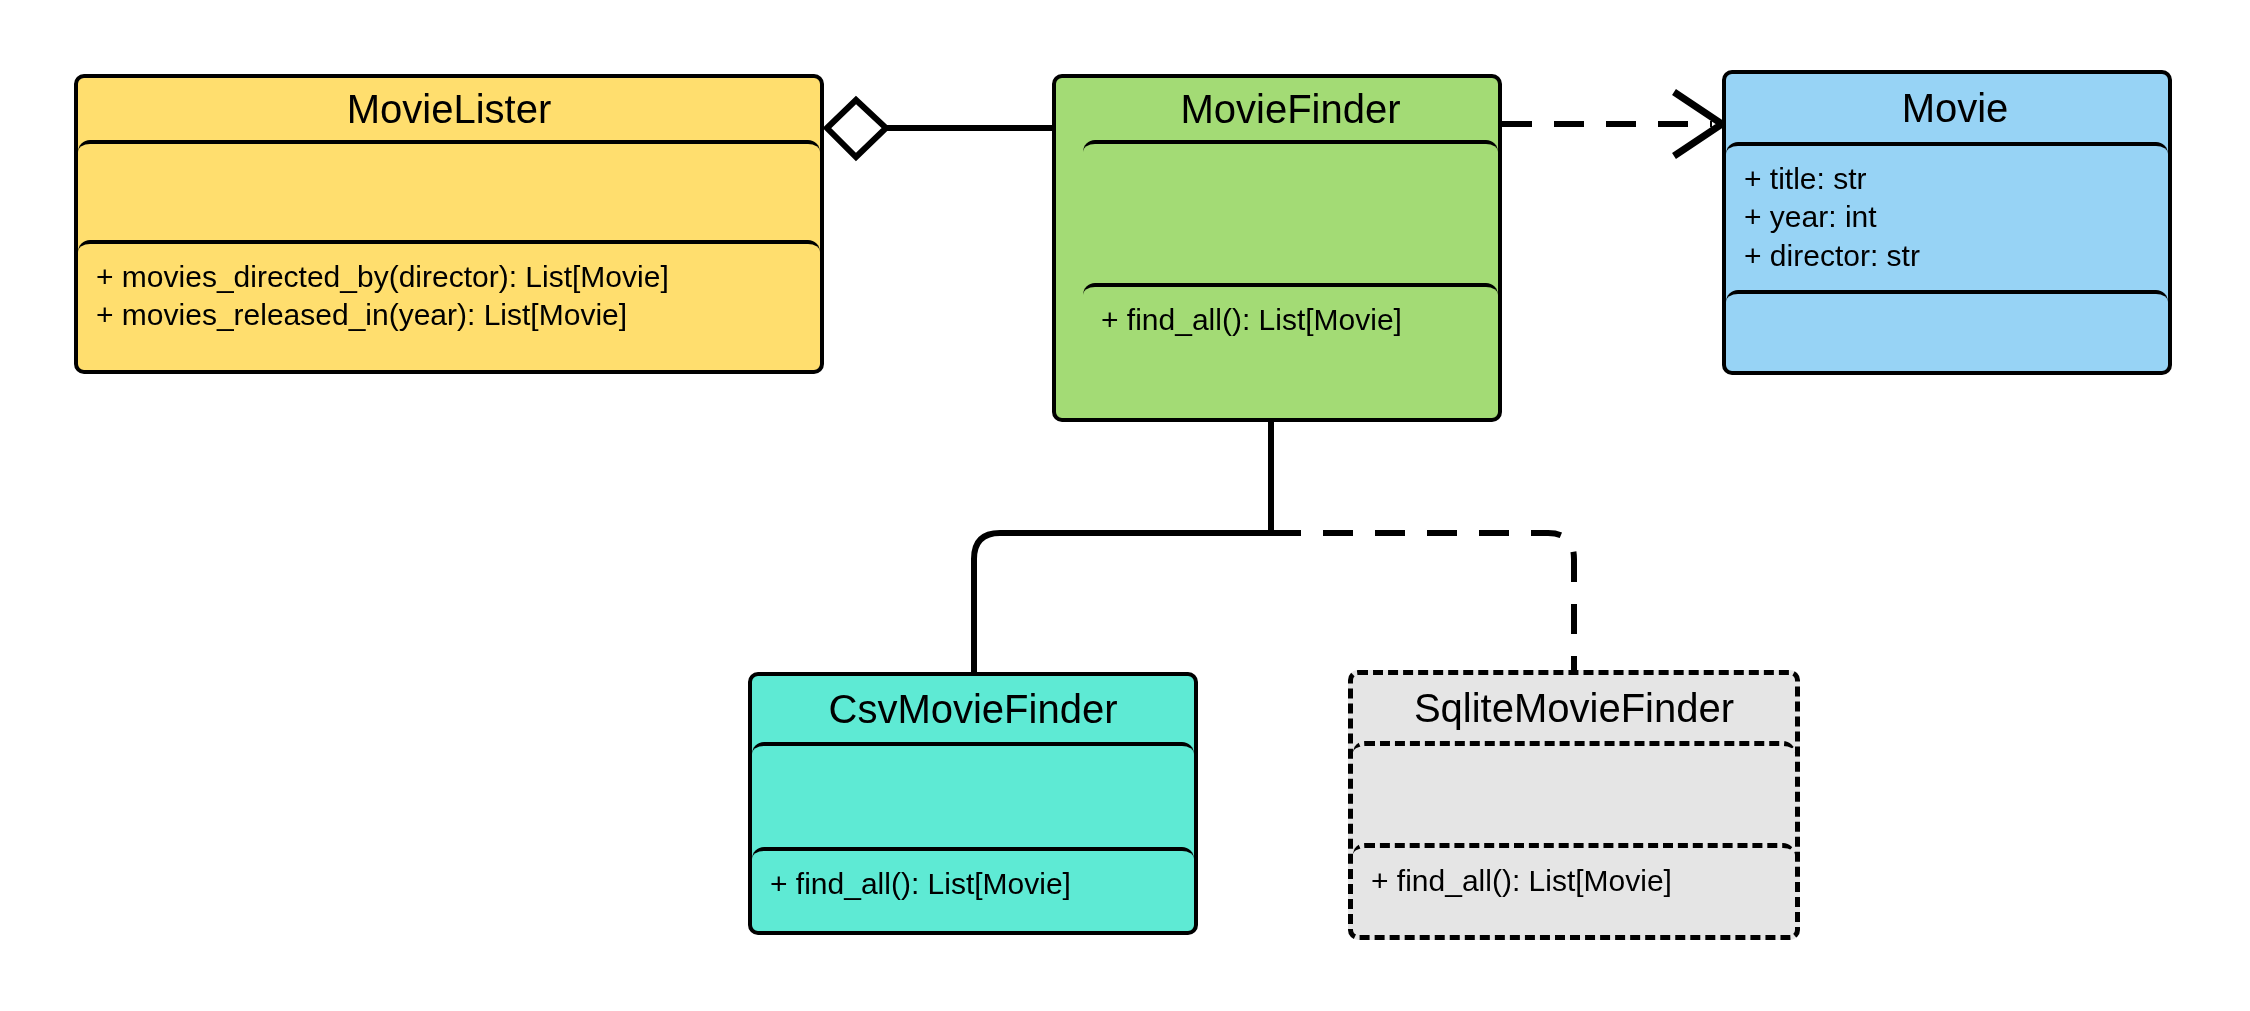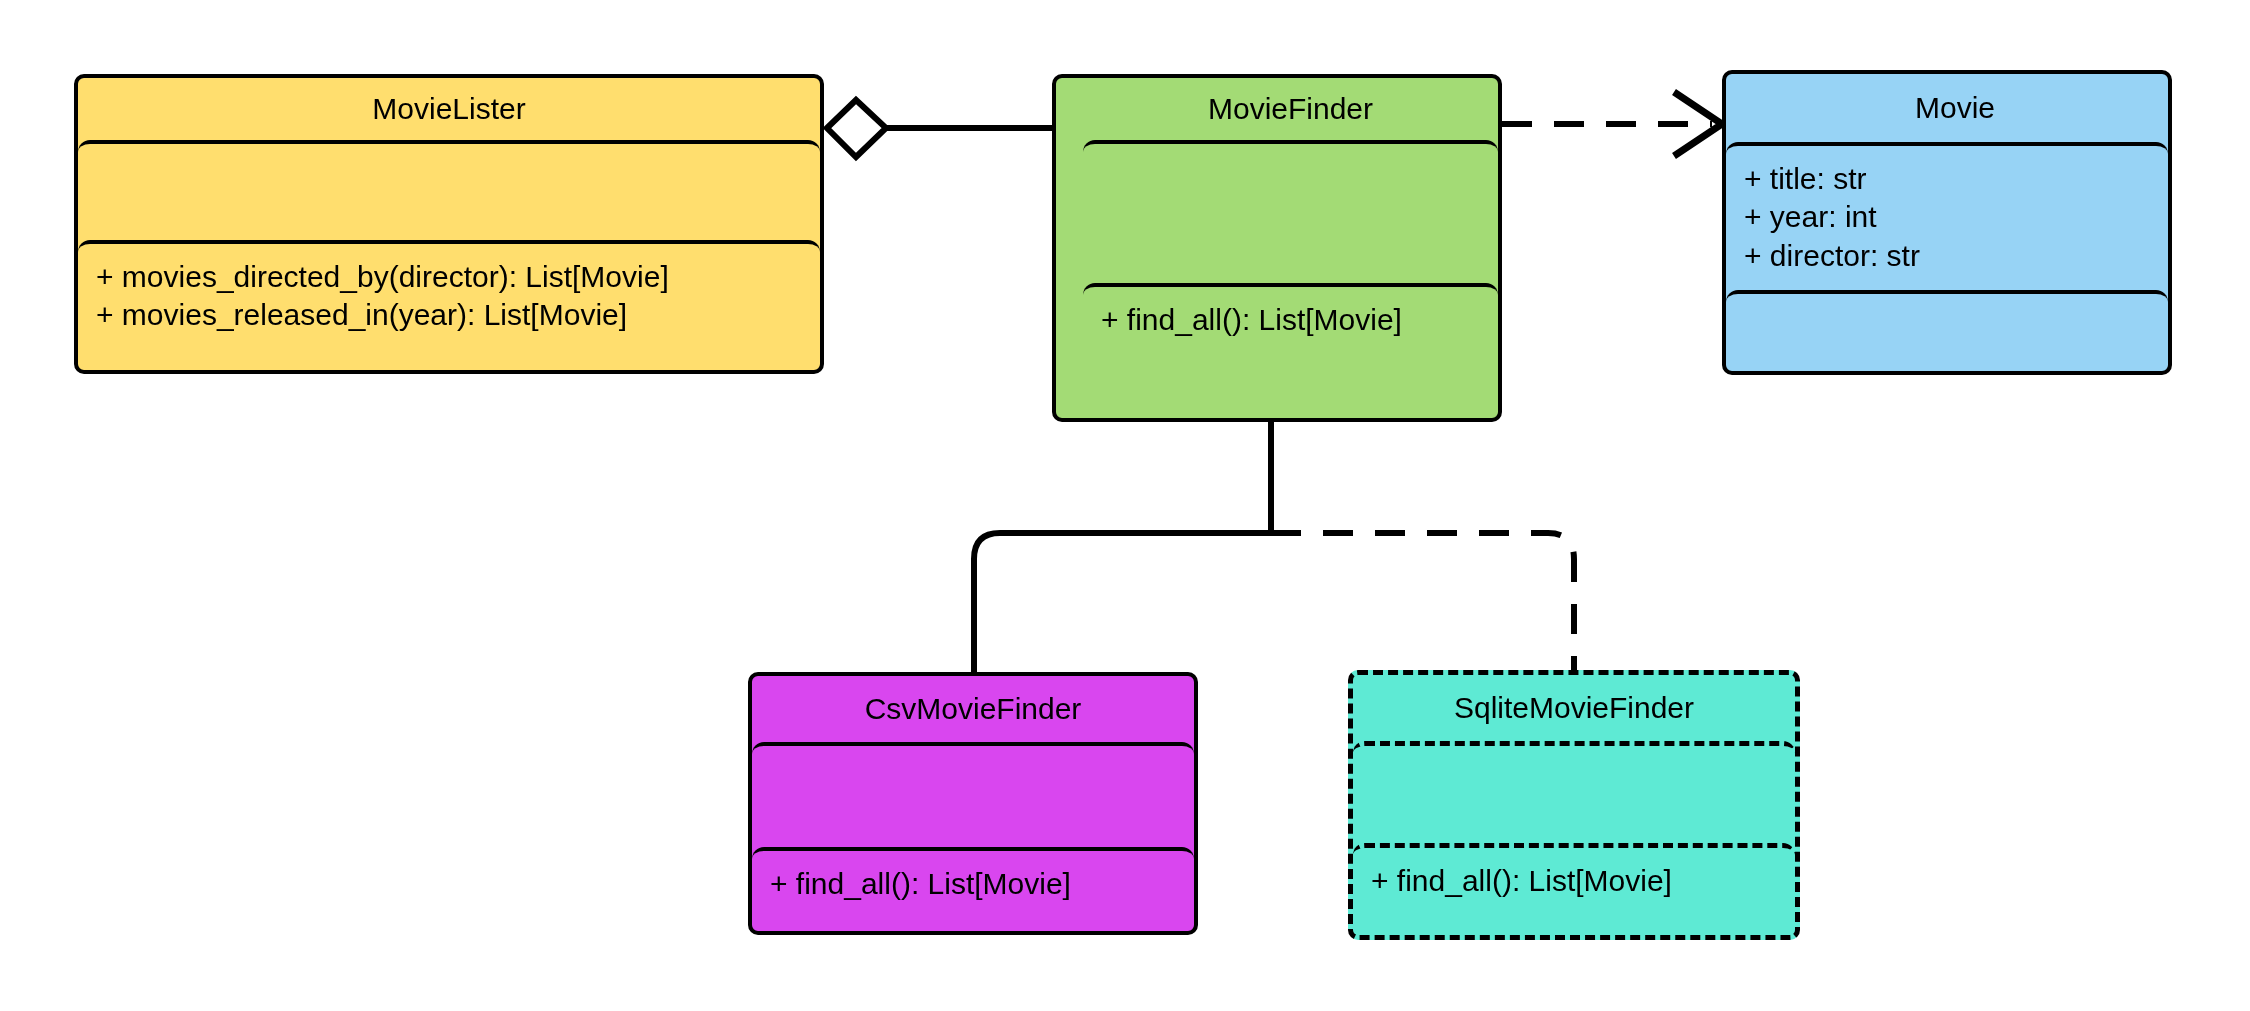--- a/index.html
+++ b/index.html
@@ -47,21 +47,21 @@
     border-top: 4px solid #000000;
     border-radius: 12px;
   }
   .uml-class.dashed .compartment.divider {
     border-top: 5px dashed #000000;
   }
   .class-title {
     display: flex;
     align-items: center;
     justify-content: center;
-    font-size: 30px;
+    font-size: 40px;
     color: #000000;
     line-height: 1;
   }
   .members {
     padding: 14px 18px 0 18px;
   }
   .member-line {
     font-size: 30px;
     color: #000000;
     line-height: 1.28;
@@ -118,29 +118,29 @@
   <div class="uml-class" id="cls-movie" style="left:1722px; top:70px; width:450px; height:305px; background:#97D3F5;">
     <div class="compartment class-title" style="height:68px;margin-left:16px;">Movie</div>
     <div class="compartment divider members" style="height:148px;">
       <div class="member-line">+ title: str</div>
       <div class="member-line">+ year: int</div>
       <div class="member-line">+ director: str</div>
     </div>
     <div class="compartment divider empty-comp" style="flex:1;"></div>
   </div>
 
-  <div class="uml-class" id="cls-csv-movie-finder" style="left:748px; top:672px; width:450px; height:263px; background:#d946ef;">
+  <div class="uml-class" id="cls-csv-movie-finder" style="left:748px; top:672px; width:450px; height:263px; background:#5eead4;">
     <div class="compartment class-title" style="height:66px;">CsvMovieFinder</div>
     <div class="compartment divider empty-comp" style="height:105px;"></div>
     <div class="compartment divider members" style="flex:1;">
       <div class="member-line">+ find_all(): List[Movie]</div>
     </div>
   </div>
 
-  <div class="uml-class dashed" id="cls-sqlite-movie-finder" style="left:1348px; top:670px; width:452px; height:270px; background:#5eead4;">
+  <div class="uml-class dashed" id="cls-sqlite-movie-finder" style="left:1348px; top:670px; width:452px; height:270px; background:#e5e5e5;">
     <div class="compartment class-title" style="height:66px;">SqliteMovieFinder</div>
     <div class="compartment divider empty-comp" style="height:102px;"></div>
     <div class="compartment divider members" style="flex:1;">
       <div class="member-line">+ find_all(): List[Movie]</div>
     </div>
   </div>
 
 </div>
 
 </body></html>

